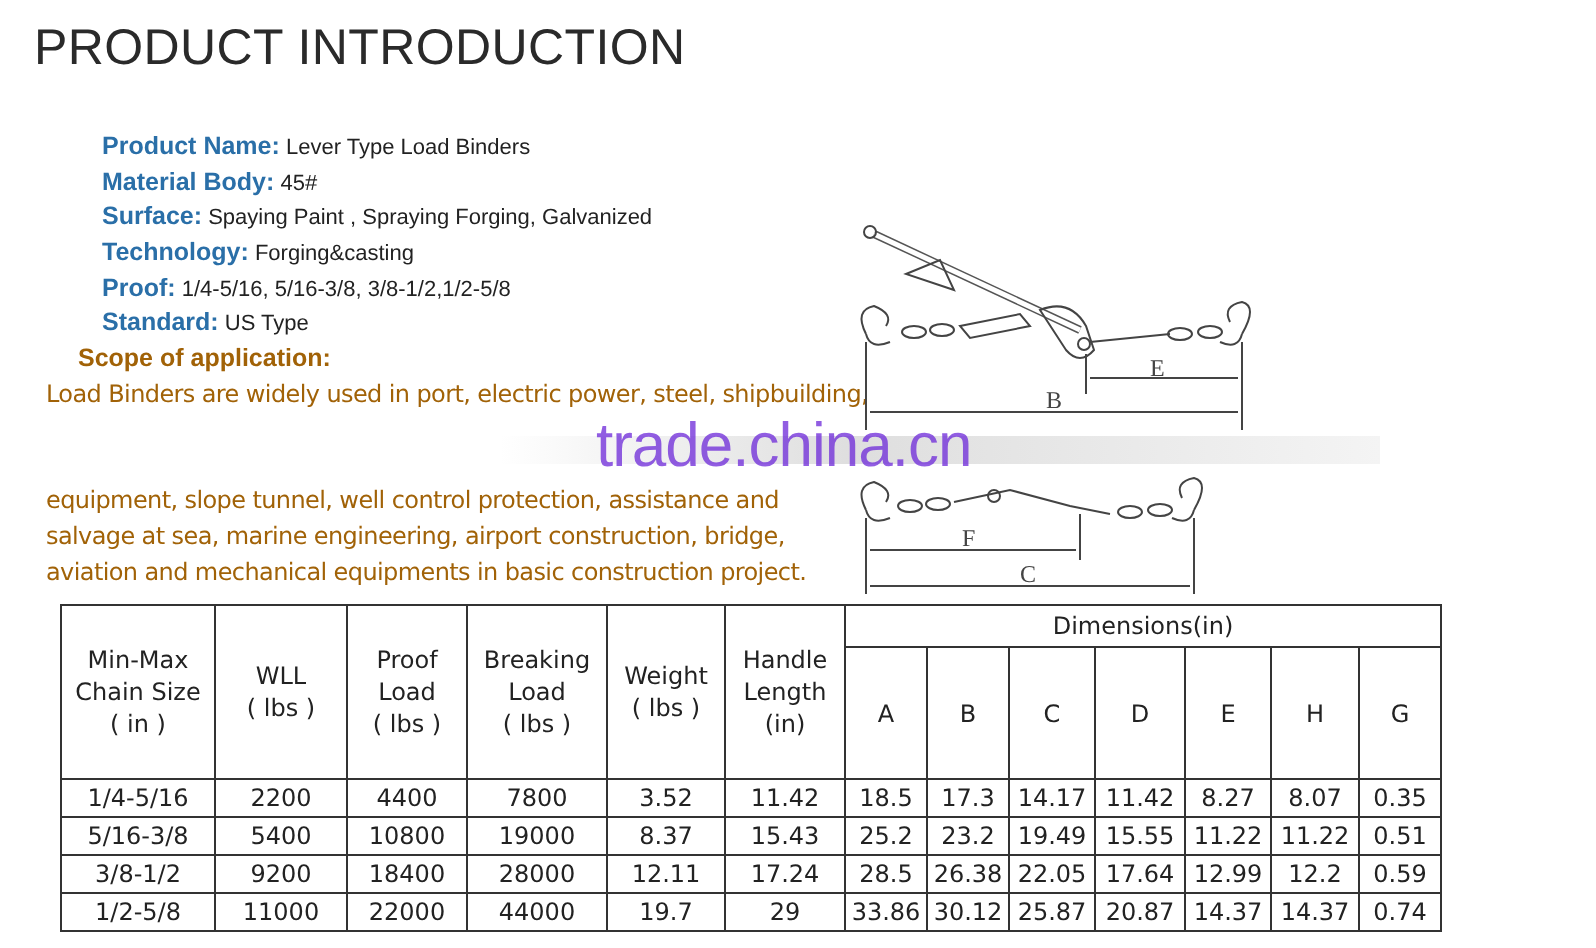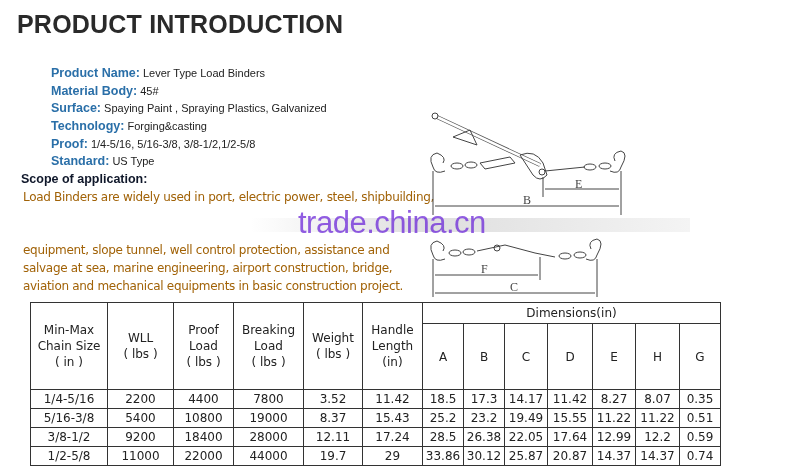--- a/index.html
+++ b/index.html
@@ -1,38 +1,38 @@
 <!DOCTYPE html>
 <html><head>
 <meta charset="utf-8">
 <style>
   html,body{margin:0;padding:0;background:#fff;}
   body{width:798px;height:474px;position:relative;overflow:hidden;font-family:"Liberation Sans",sans-serif;color:#222;}
-  .title{position:absolute;left:17px;top:10px;font-size:25px;font-weight:bold;color:#2a2a2a;letter-spacing:0.2px;}
+  .title{position:absolute;left:17px;top:10px;font-size:25px;font-weight:normal;color:#2a2a2a;letter-spacing:0.2px;}
   .spec{position:absolute;left:23px;font-size:11px;color:#222;white-space:nowrap;}
   .spec .k{color:#2a6fa8;font-weight:bold;font-size:12.5px;margin-left:28px;}
-  .scope-title{position:absolute;left:21px;top:172px;font-size:12.5px;font-weight:bold;color:#0f172a;}
+  .scope-title{position:absolute;left:39px;top:172px;font-size:12.5px;font-weight:bold;color:#a16207;}
   .para{position:absolute;left:23px;font-size:12px;color:#a16207;white-space:nowrap;font-family:"DejaVu Sans",sans-serif;letter-spacing:-0.3px;}
   .watermark{position:absolute;left:298px;top:205px;font-size:31px;color:#6d28d9;opacity:0.75;letter-spacing:-0.5px;}
   .wm-band{position:absolute;left:250px;top:218px;width:440px;height:14px;background:linear-gradient(90deg,rgba(200,200,200,0) 0%,rgba(190,190,190,0.5) 40%,rgba(200,200,200,0.2) 100%);}
   .diagram{position:absolute;left:425px;top:105px;}
   table.spec-table{position:absolute;left:30px;top:302px;border-collapse:collapse;font-family:"DejaVu Sans",sans-serif;font-size:12px;color:#222;}
   table.spec-table td,table.spec-table th{border:1.6px solid #333;text-align:center;font-weight:normal;padding:0;line-height:16px;}
   table.spec-table thead th.tall{height:86px;}
   table.spec-table thead th.dimhead{height:20px;}
   table.spec-table tbody td{height:18px;}
 </style>
 </head>
 <body>
 
 <div class="title">PRODUCT INTRODUCTION</div>
 
 <div class="spec" style="top:66px"><span class="k">Product Name:</span> <span>Lever Type Load Binders</span></div>
 <div class="spec" style="top:84px"><span class="k">Material Body:</span> <span>45#</span></div>
-<div class="spec" style="top:101px"><span class="k">Surface:</span> <span>Spaying Paint , Spraying Plastics, Galvanized</span></div>
+<div class="spec" style="top:101px"><span class="k">Surface:</span> <span>Spaying Paint , Spraying Forging, Galvanized</span></div>
 <div class="spec" style="top:119px"><span class="k">Technology:</span> <span>Forging&amp;casting</span></div>
 <div class="spec" style="top:137px"><span class="k">Proof:</span> <span>1/4-5/16, 5/16-3/8, 3/8-1/2,1/2-5/8</span></div>
 <div class="spec" style="top:154px"><span class="k">Standard:</span> <span>US Type</span></div>
 
 <div class="scope-title">Scope of application:</div>
 <div class="para" style="top:190px">Load Binders are widely used in port, electric power, steel, shipbuilding,</div>
 <div class="para" style="top:243px">equipment, slope tunnel, well control protection, assistance and</div>
 <div class="para" style="top:261px">salvage at sea, marine engineering, airport construction, bridge,</div>
 <div class="para" style="top:279px">aviation and mechanical equipments in basic construction project.</div>
 

